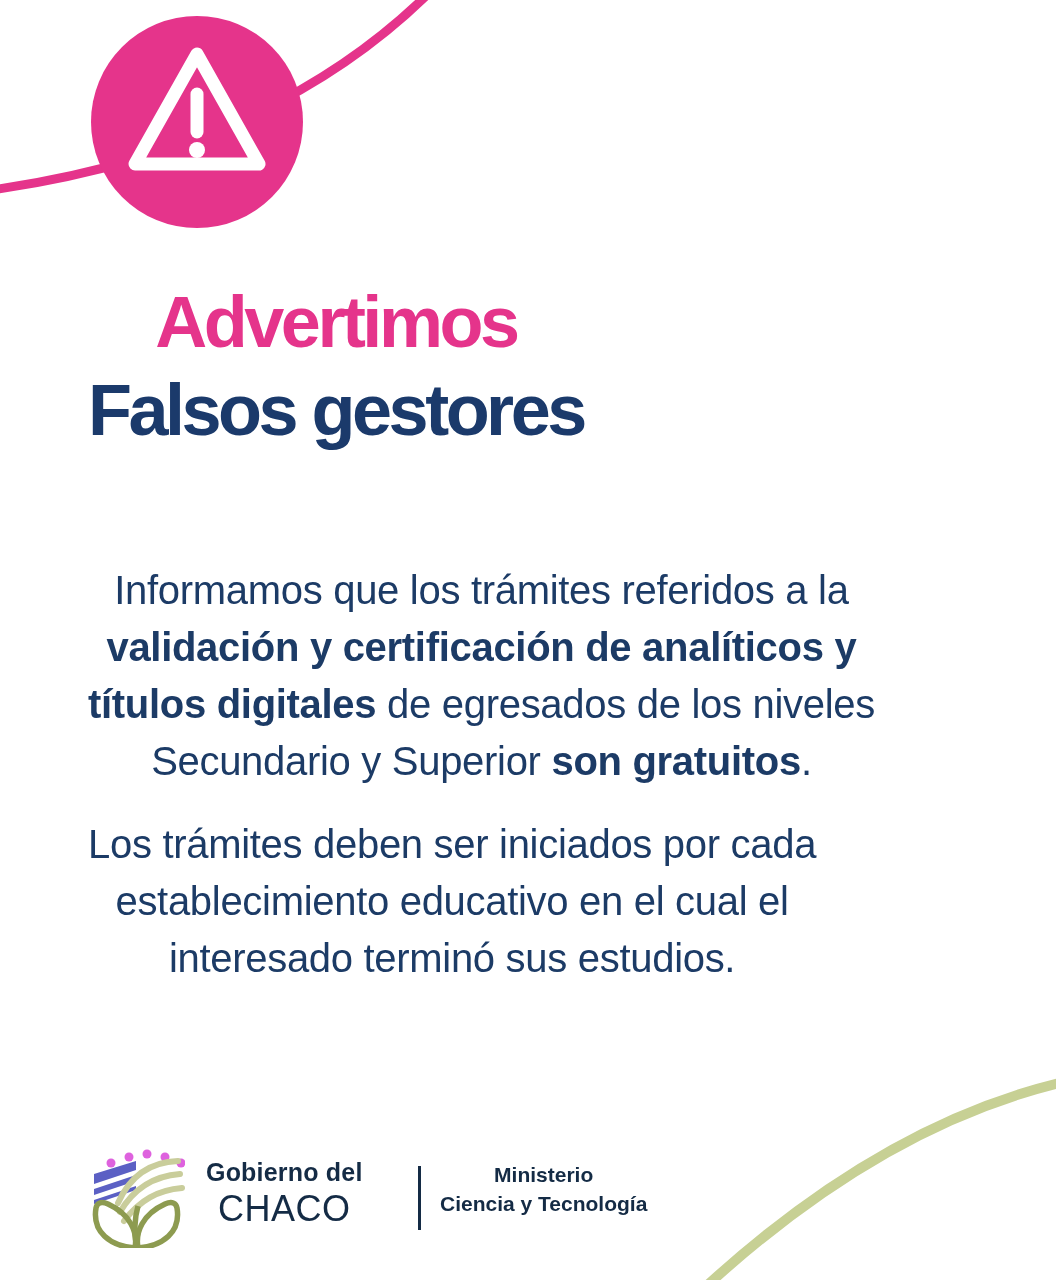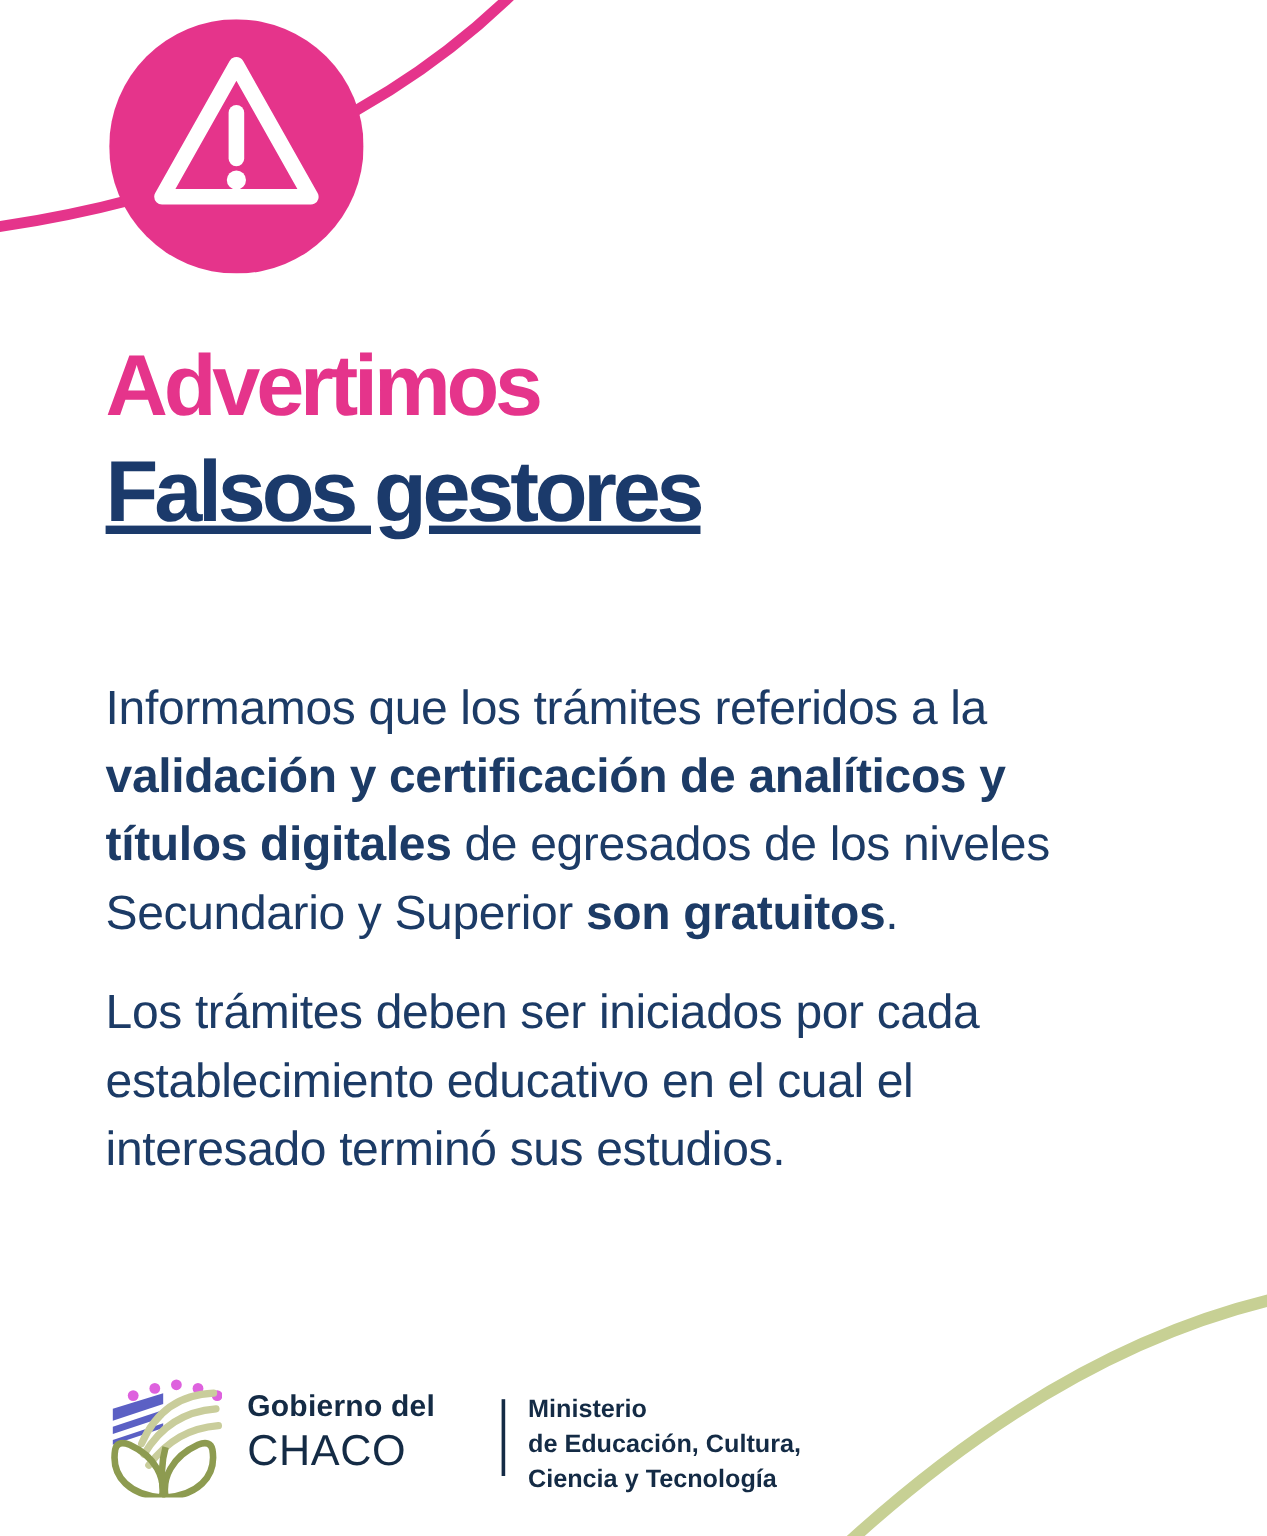--- a/index.html
+++ b/index.html
@@ -15,42 +15,42 @@
     --background:#FFFFFF;
   }
   *{box-sizing:border-box;margin:0;padding:0;}
   html,body{width:1056px;height:1280px;}
   body{
     background:var(--background);
     font-family:"Liberation Sans","DejaVu Sans",sans-serif;
     position:relative;
     overflow:hidden;
   }
-  .canvas{position:absolute;inset:0;width:1056px;height:1280px;}
+  .canvas{position:absolute;inset:0;width:1056px;height:1280px;text-align:center;}
 
   
   .bg-curves{position:absolute;left:0;top:0;width:1056px;height:1280px;}
   .pink-curve{stroke:var(--pink);stroke-width:9;fill:none;}
   .green-curve{stroke:var(--green-line);stroke-width:10;fill:none;}
 
   
   .badge{position:absolute;left:91px;top:16px;width:212px;height:212px;}
   .badge-circle{fill:var(--pink);}
   .tri-outline{fill:none;stroke:#FFFFFF;stroke-width:13;stroke-linejoin:round;}
   .excl-bar{stroke:#FFFFFF;stroke-width:13;stroke-linecap:round;}
   .excl-dot{fill:#FFFFFF;}
 
   
   .heading{position:absolute;left:88px;top:278px;}
   .heading .line{
     font-size:72px;font-weight:800;letter-spacing:-3.5px;
     line-height:88px;white-space:nowrap;
   }
   .eyebrow{color:var(--pink);}
-  .title{color:var(--navy-heading);text-decoration:underline;}
+  .title{color:var(--navy-heading);}
 
   
   .body-par{
     position:absolute;left:88px;
     color:var(--navy-body);
     font-size:40px;font-weight:400;letter-spacing:-0.3px;
     line-height:57px;white-space:nowrap;
   }
   .body-par .b{font-weight:700;}
   .p1{top:562px;}
@@ -124,18 +124,17 @@
 
     <div class="gov">
       <div class="gov-label">Gobierno del</div>
       <div class="gov-name">CHACO</div>
     </div>
 
     <div class="footer-divider"></div>
 
     <div class="ministry">
       <div>Ministerio</div>
-      <div>de Educación, Cultura,</div>
       <div>Ciencia y Tecnología</div>
     </div>
 
   </div>
 </div>
 
 </body></html>

